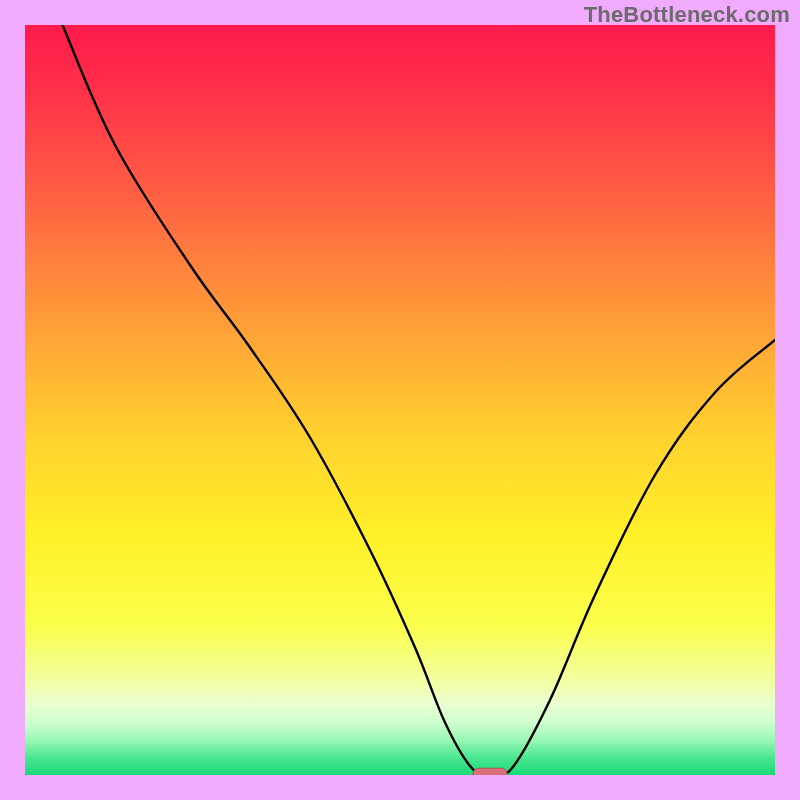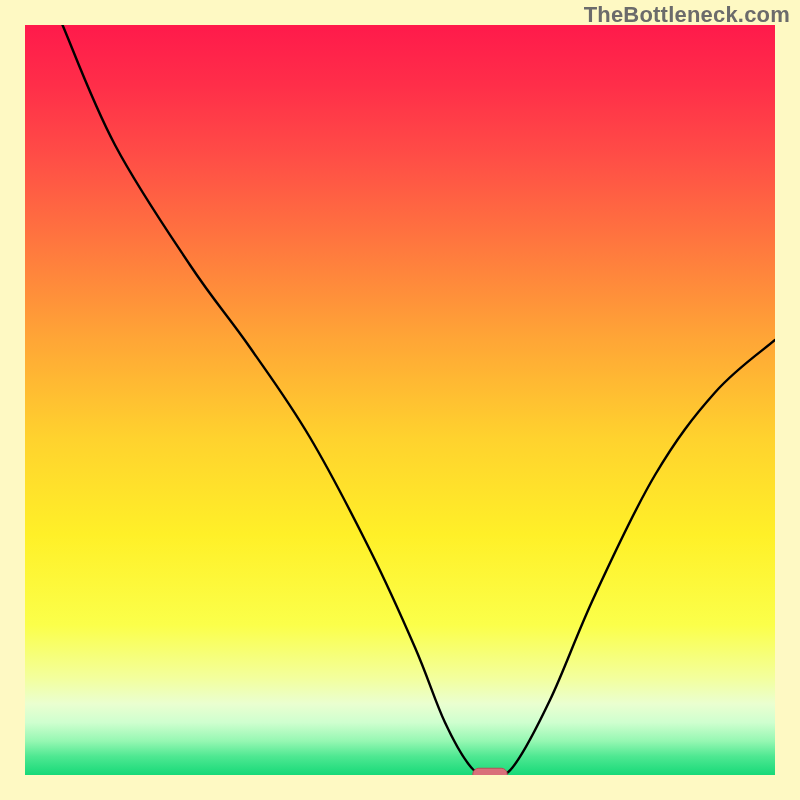--- a/index.html
+++ b/index.html
@@ -10,21 +10,21 @@
     overflow: hidden;
     background: #000;
     font-family: Arial, Helvetica, sans-serif;
   }
   .frame {
     position: absolute;
     left: 0;
     top: 0;
     width: 800px;
     height: 800px;
-    background: #fef9c3;
+    background: #f0abfc;
   }
   .plot {
     position: absolute;
     left: 25px;
     top: 25px;
     width: 750px;
     height: 750px;
   }
   .watermark {
     position: absolute;

